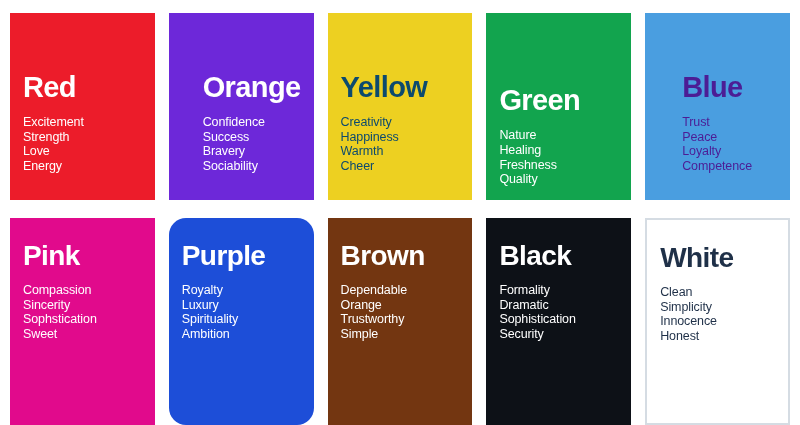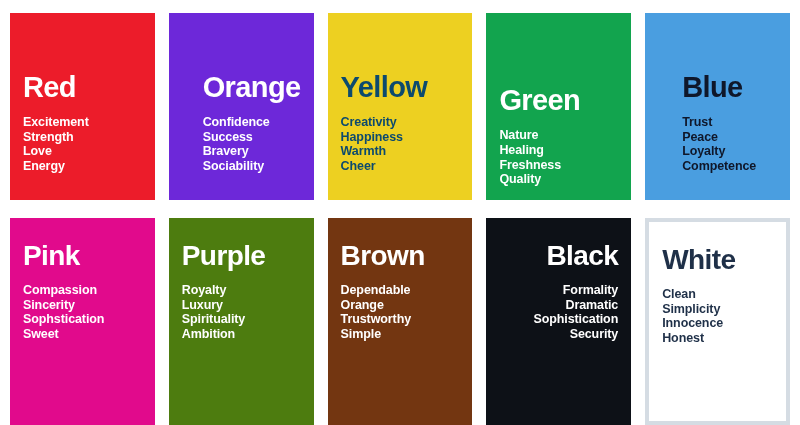--- a/index.html
+++ b/index.html
@@ -48,29 +48,29 @@
   .color-card.row-bottom .card-title {
     font-size: 28px;
   }
 
   .trait-list {
     list-style: none;
   }
 
   .trait-item {
     font-size: 12.5px;
-    font-weight: bold;
+    font-weight: normal;
     line-height: 14.6px;
     letter-spacing: -0.1px;
     white-space: nowrap;
   }
 
   
   .color-card.bordered {
-    border: 4px solid #4c1d95;
+    border: 2px solid #4c1d95;
   }
 </style>
 </head>
 <body>
 
 <div id="color-grid">
     <div class="color-card row-top" style="background: rgb(236, 28, 42); color: rgb(255, 255, 255);">
       <div class="card-inner">
         <div class="card-title">Red</div>
         <ul class="trait-list">
@@ -107,21 +107,21 @@
       <div class="card-inner">
         <div class="card-title">Green</div>
         <ul class="trait-list">
           <li class="trait-item">Nature</li>
           <li class="trait-item">Healing</li>
           <li class="trait-item">Freshness</li>
           <li class="trait-item">Quality</li>
         </ul>
       </div>
     </div>
-    <div class="color-card row-top" style="background: rgb(74, 158, 224); color: #0f172a; padding-left: 37px;">
+    <div class="color-card row-top" style="background: rgb(74, 158, 224); color: #4c1d95; padding-left: 37px;">
       <div class="card-inner">
         <div class="card-title">Blue</div>
         <ul class="trait-list">
           <li class="trait-item">Trust</li>
           <li class="trait-item">Peace</li>
           <li class="trait-item">Loyalty</li>
           <li class="trait-item">Competence</li>
         </ul>
       </div>
     </div>
@@ -129,21 +129,21 @@
       <div class="card-inner">
         <div class="card-title">Pink</div>
         <ul class="trait-list">
           <li class="trait-item">Compassion</li>
           <li class="trait-item">Sincerity</li>
           <li class="trait-item">Sophstication</li>
           <li class="trait-item">Sweet</li>
         </ul>
       </div>
     </div>
-    <div class="color-card row-bottom" style="background: #4d7c0f; color: rgb(255, 255, 255);">
+    <div class="color-card row-bottom" style="background: #1d4ed8; color: rgb(255, 255, 255); border-radius: 17px;">
       <div class="card-inner">
         <div class="card-title">Purple</div>
         <ul class="trait-list">
           <li class="trait-item">Royalty</li>
           <li class="trait-item">Luxury</li>
           <li class="trait-item">Spirituality</li>
           <li class="trait-item">Ambition</li>
         </ul>
       </div>
     </div>
@@ -151,21 +151,21 @@
       <div class="card-inner">
         <div class="card-title">Brown</div>
         <ul class="trait-list">
           <li class="trait-item">Dependable</li>
           <li class="trait-item">Orange</li>
           <li class="trait-item">Trustworthy</li>
           <li class="trait-item">Simple</li>
         </ul>
       </div>
     </div>
-    <div class="color-card row-bottom" style="background: rgb(13, 17, 23); color: rgb(255, 255, 255); text-align: right;">
+    <div class="color-card row-bottom" style="background: rgb(13, 17, 23); color: rgb(255, 255, 255);">
       <div class="card-inner">
         <div class="card-title">Black</div>
         <ul class="trait-list">
           <li class="trait-item">Formality</li>
           <li class="trait-item">Dramatic</li>
           <li class="trait-item">Sophistication</li>
           <li class="trait-item">Security</li>
         </ul>
       </div>
     </div>

